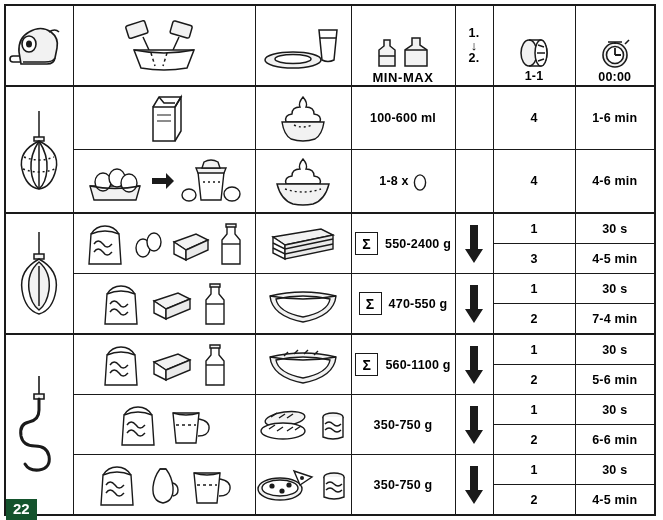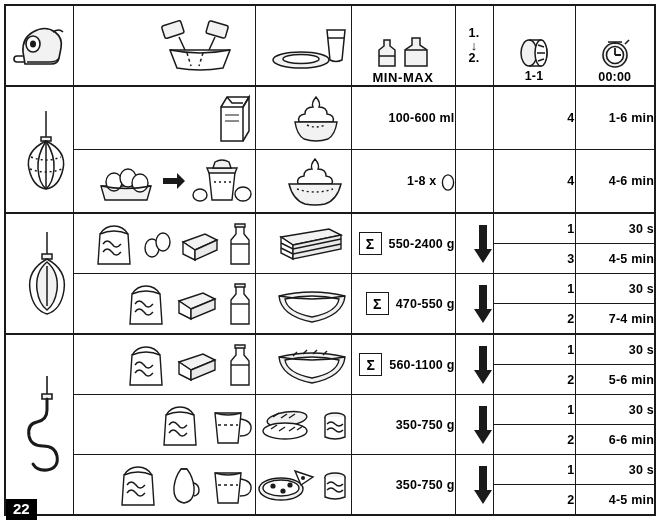--- a/index.html
+++ b/index.html
@@ -46,21 +46,21 @@
   col.c-time   { width: 80px; }
 
   .hdr-row td { height: 60px; }
   .thick-top { border-top: 2px solid #1a1a1a !important; }
   .thick-bottom { border-bottom: 2px solid #1a1a1a !important; }
   .thick-right { border-right: 2px solid #1a1a1a !important; }
 
   .cellwrap {
     display: flex;
     align-items: center;
-    justify-content: flex-end;
+    justify-content: center;
     gap: 4px;
     width: 100%;
     height: 100%;
     box-sizing: border-box;
   }
   .qtytext { font-size: 12.5px; font-weight: bold; white-space: nowrap; }
   .sigma-box {
     border: 1.6px solid #1a1a1a;
     width: 21px; height: 21px;
     display: inline-flex; align-items: center; justify-content: center;
@@ -81,21 +81,21 @@
   .steplabels {
     display:flex; flex-direction: column; align-items:center; justify-content:center;
     height:100%; line-height: 1.0;
   }
   .steplabels .sa { font-size: 13px; line-height: 1; }
   svg { display: block; }
   .pagenum {
     position: absolute;
     left: 6px;
     bottom: 4px;
-    background: #000000;
+    background: #14532d;
     color: #ffffff;
     font-size: 15px;
     font-weight: bold;
     padding: 2px 7px 3px 7px;
     line-height: 1.1;
   }
 </style>
 </head>
 <body>
 

